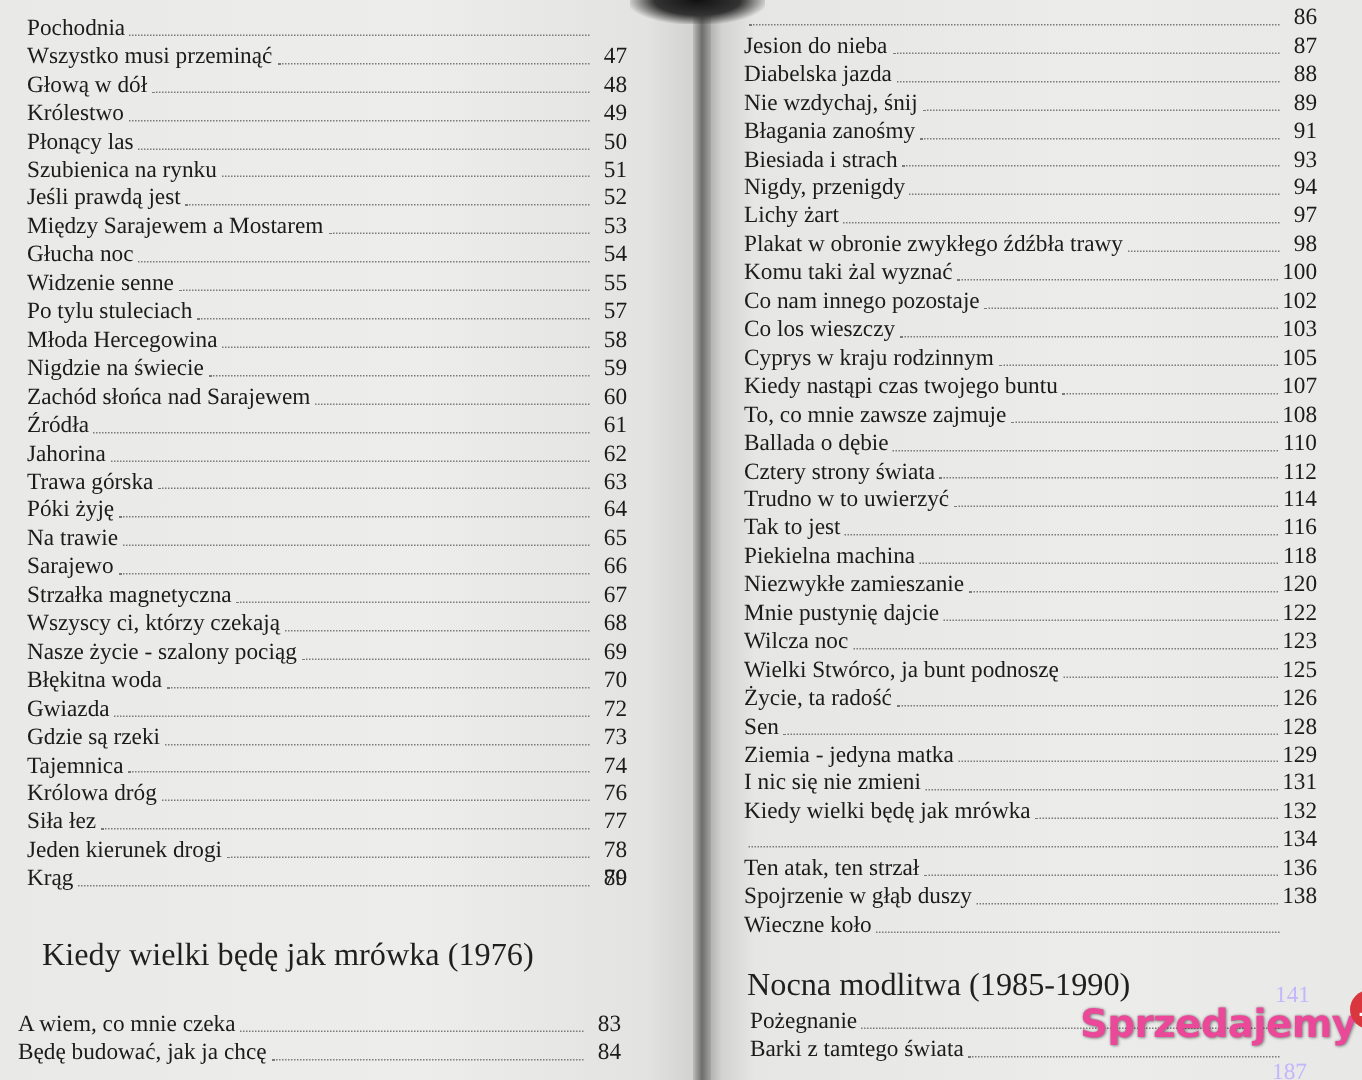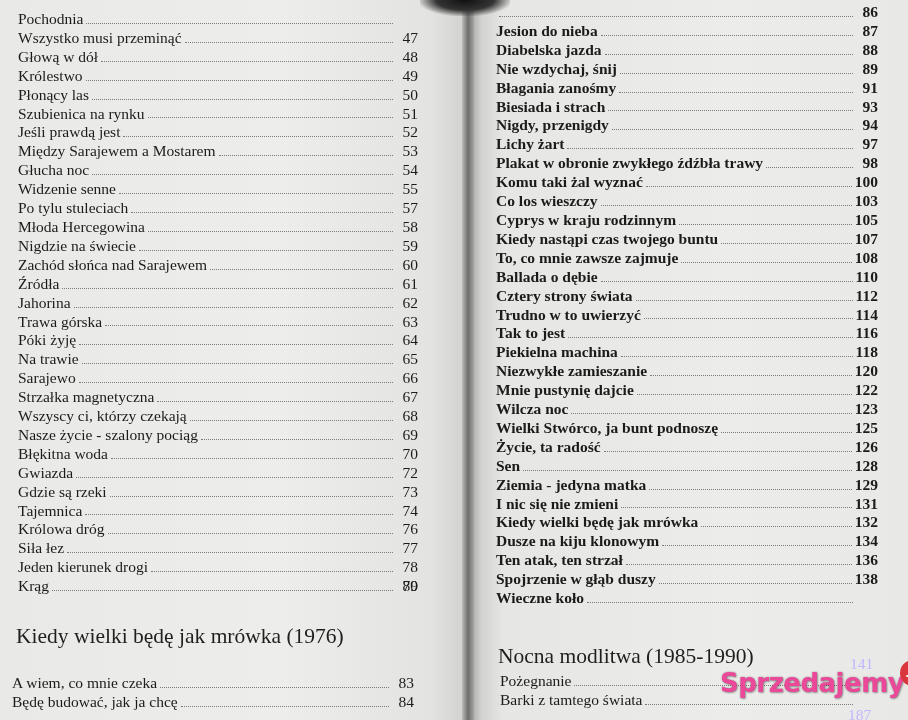--- a/index.html
+++ b/index.html
@@ -39,22 +39,22 @@
     margin-bottom: 5px;
     border-bottom: 1.5px dotted #7a7a78;
   }
   .toc-page { flex: 0 0 auto; min-width: 22px; text-align: right; }
   .section-heading {
     position: absolute; font-size: 21.5px; white-space: nowrap; color: #1f1f1f;
   }
   .left-list { left: 18px; width: 400px; top: 10px; }
   .left-list .toc-entry:nth-child(n) { }
   .left-bottom { left: 12px; width: 402px; top: 674px; }
-  .left-heading { left: 16px; top: 624px; }
-  .right-list { left: 496px; width: 382px; top: 3px; font-weight: bold; }
+  .left-heading { left: 28px; top: 624px; }
+  .right-list { left: 496px; width: 382px; top: 3px; }
   .right-bottom { left: 500px; width: 378px; top: 672px; }
   .right-heading { left: 498px; top: 644px; }
   .stray-page {
     position: absolute; font-size: 15.5px; color: #c4b5fd;
   }
   .watermark {
     position: absolute; left: 720px; top: 663px; height: 40px;
     display: flex; align-items: center;
   }
   .watermark-text {
@@ -301,20 +301,25 @@
       <span class="toc-title">Plakat w obronie zwykłego źdźbła trawy</span>
       <span class="toc-dots"></span>
       <span class="toc-page">98</span>
     </div>
     <div class="toc-entry">
       <span class="toc-title">Komu taki żal wyznać</span>
       <span class="toc-dots"></span>
       <span class="toc-page">100</span>
     </div>
     <div class="toc-entry">
+      <span class="toc-title">Co nam innego pozostaje</span>
+      <span class="toc-dots"></span>
+      <span class="toc-page">102</span>
+    </div>
+    <div class="toc-entry">
       <span class="toc-title">Co los wieszczy</span>
       <span class="toc-dots"></span>
       <span class="toc-page">103</span>
     </div>
     <div class="toc-entry">
       <span class="toc-title">Cyprys w kraju rodzinnym</span>
       <span class="toc-dots"></span>
       <span class="toc-page">105</span>
     </div>
     <div class="toc-entry">
@@ -391,21 +396,20 @@
       <span class="toc-title">I nic się nie zmieni</span>
       <span class="toc-dots"></span>
       <span class="toc-page">131</span>
     </div>
     <div class="toc-entry">
       <span class="toc-title">Kiedy wielki będę jak mrówka</span>
       <span class="toc-dots"></span>
       <span class="toc-page">132</span>
     </div>
     <div class="toc-entry">
-      <span class="toc-title">Dusze na kiju klonowym</span>
       <span class="toc-dots"></span>
       <span class="toc-page">134</span>
     </div>
     <div class="toc-entry">
       <span class="toc-title">Ten atak, ten strzał</span>
       <span class="toc-dots"></span>
       <span class="toc-page">136</span>
     </div>
     <div class="toc-entry">
       <span class="toc-title">Spojrzenie w głąb duszy</span>

